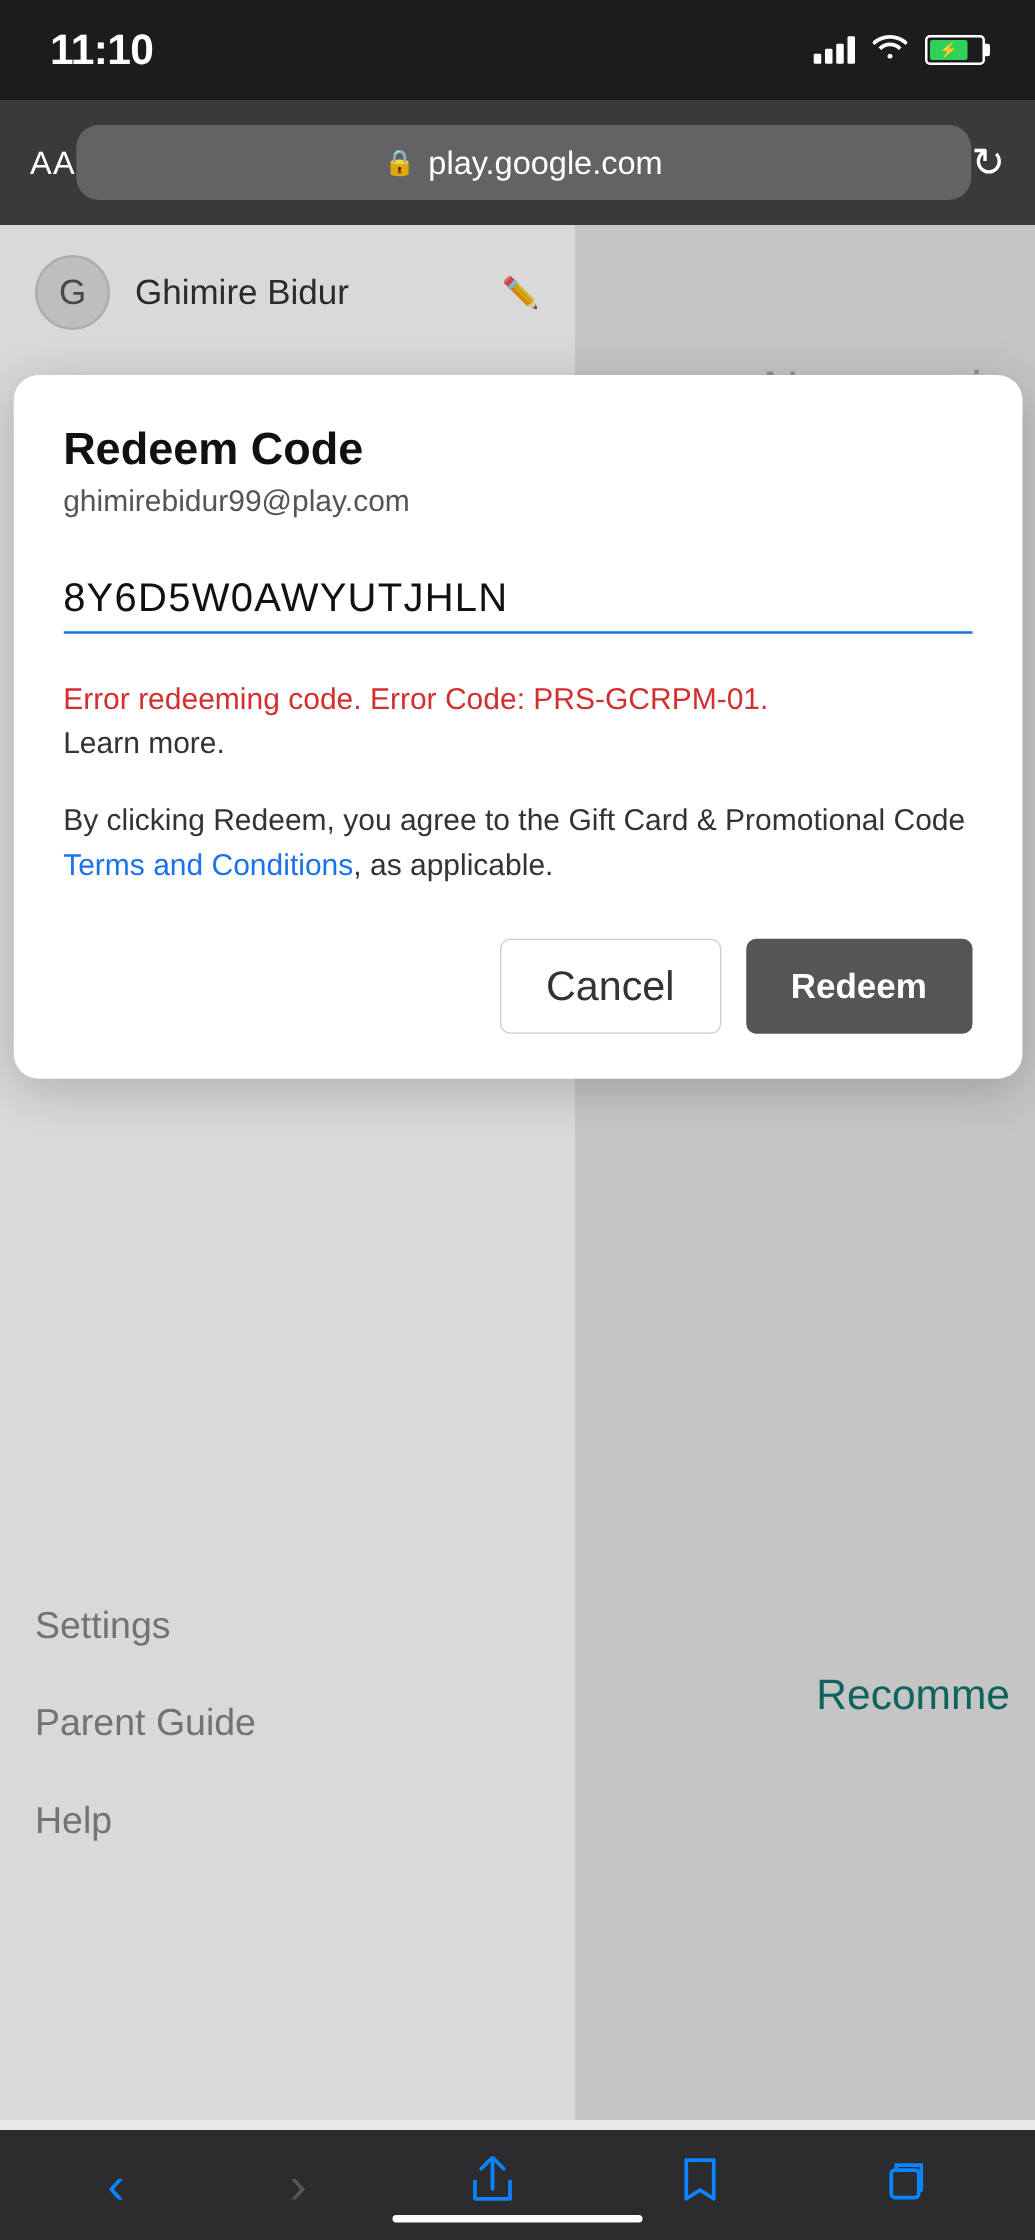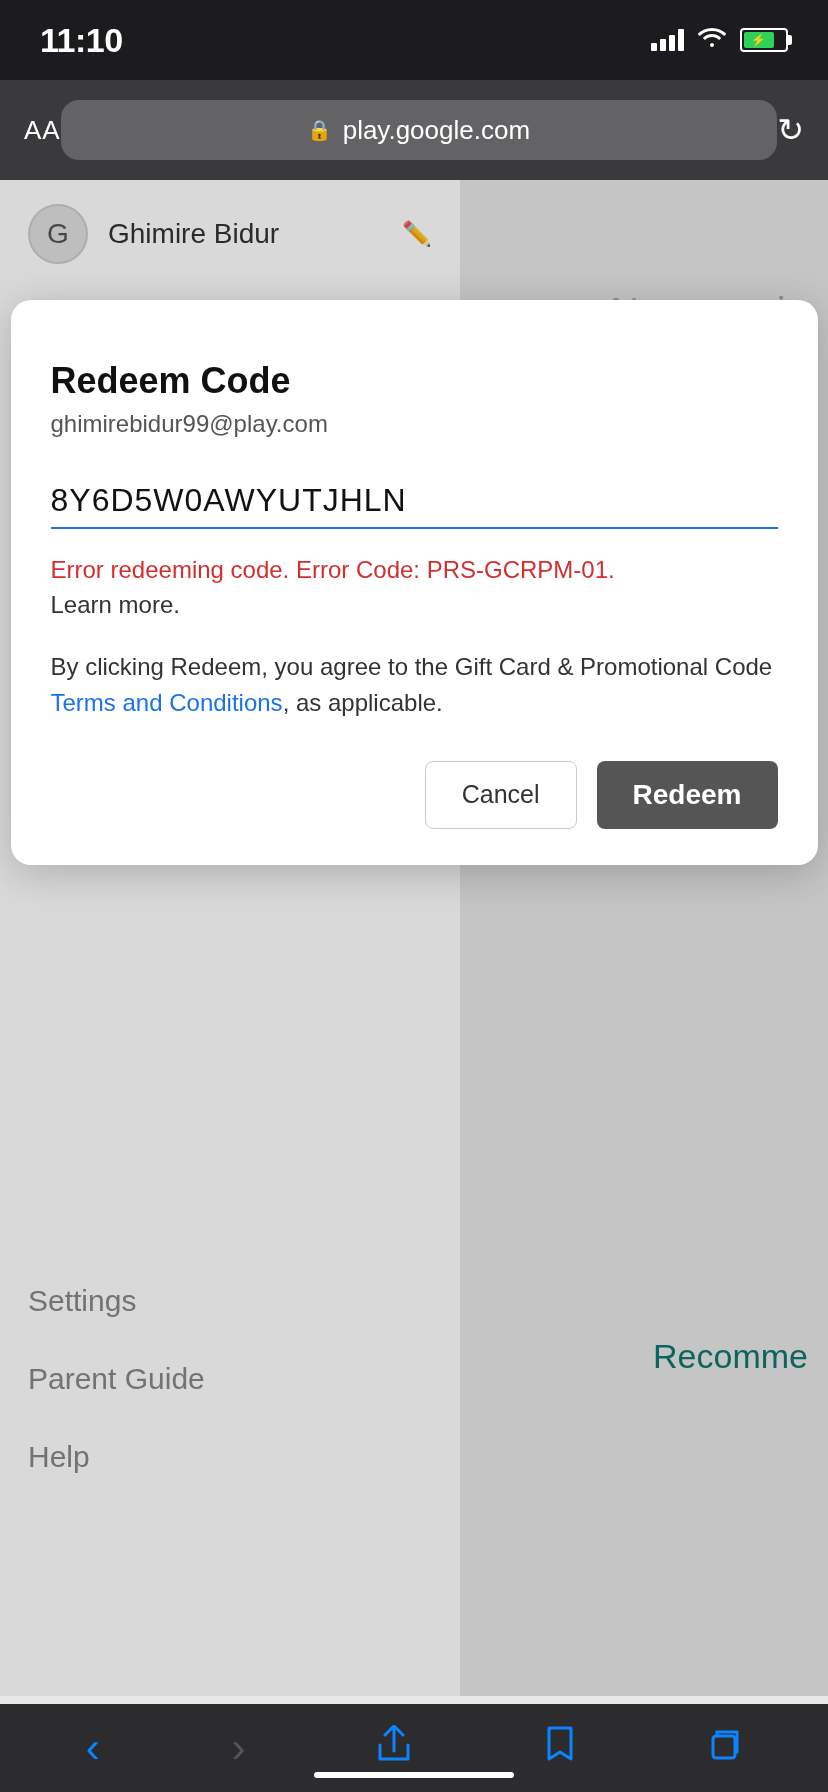--- a/index.html
+++ b/index.html
@@ -295,37 +295,37 @@
       align-items: flex-start;
       justify-content: center;
       padding-top: 120px;
     }
 
     
     .dialog {
       background: white;
       border-radius: 20px;
       width: 807px;
-      padding: 60px 40px 36px;
+      padding: 38px 40px 36px;
       box-shadow: 0 8px 40px rgba(0,0,0,0.2);
     }
     .dialog-title {
       font-size: 36px;
       font-weight: 700;
       color: #111;
       margin-bottom: 8px;
     }
     .dialog-email {
       font-size: 24px;
       color: #555;
       margin-bottom: 36px;
     }
     .code-input-container {
       position: relative;
-      margin-bottom: 24px;
+      margin-bottom: 36px;
     }
     .code-input {
       width: 100%;
       border: none;
       border-bottom: 2.5px solid #1a73e8;
       outline: none;
       font-size: 32px;
       font-weight: 500;
       color: #111;
       padding: 8px 0;
@@ -355,21 +355,21 @@
     .dialog-buttons {
       display: flex;
       justify-content: flex-end;
       gap: 20px;
     }
     .btn-cancel {
       padding: 18px 36px;
       border: 1px solid #ccc;
       border-radius: 8px;
       background: white;
-      font-size: 25px;
+      font-size: 33px;
       color: #333;
       cursor: pointer;
       font-weight: 500;
     }
     .btn-redeem {
       padding: 18px 36px;
       border: none;
       border-radius: 8px;
       background: #555;
       font-size: 28px;

